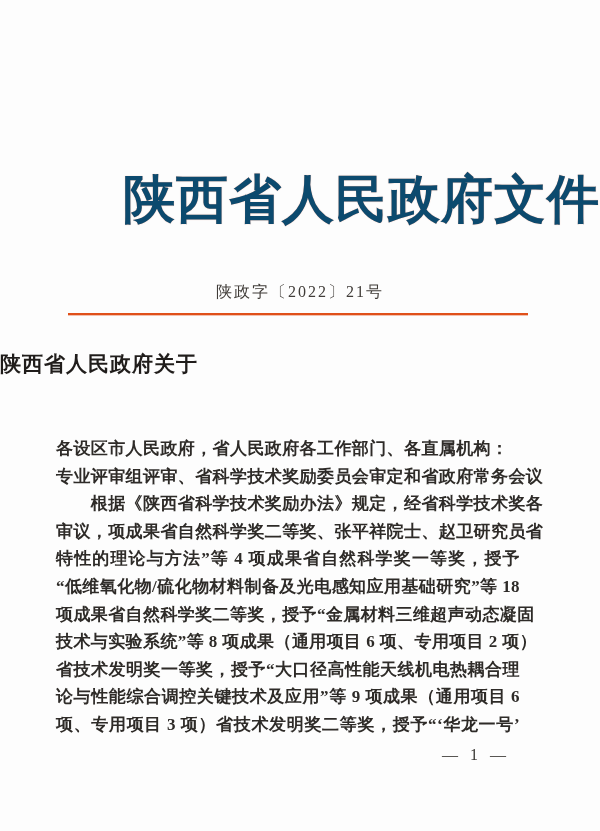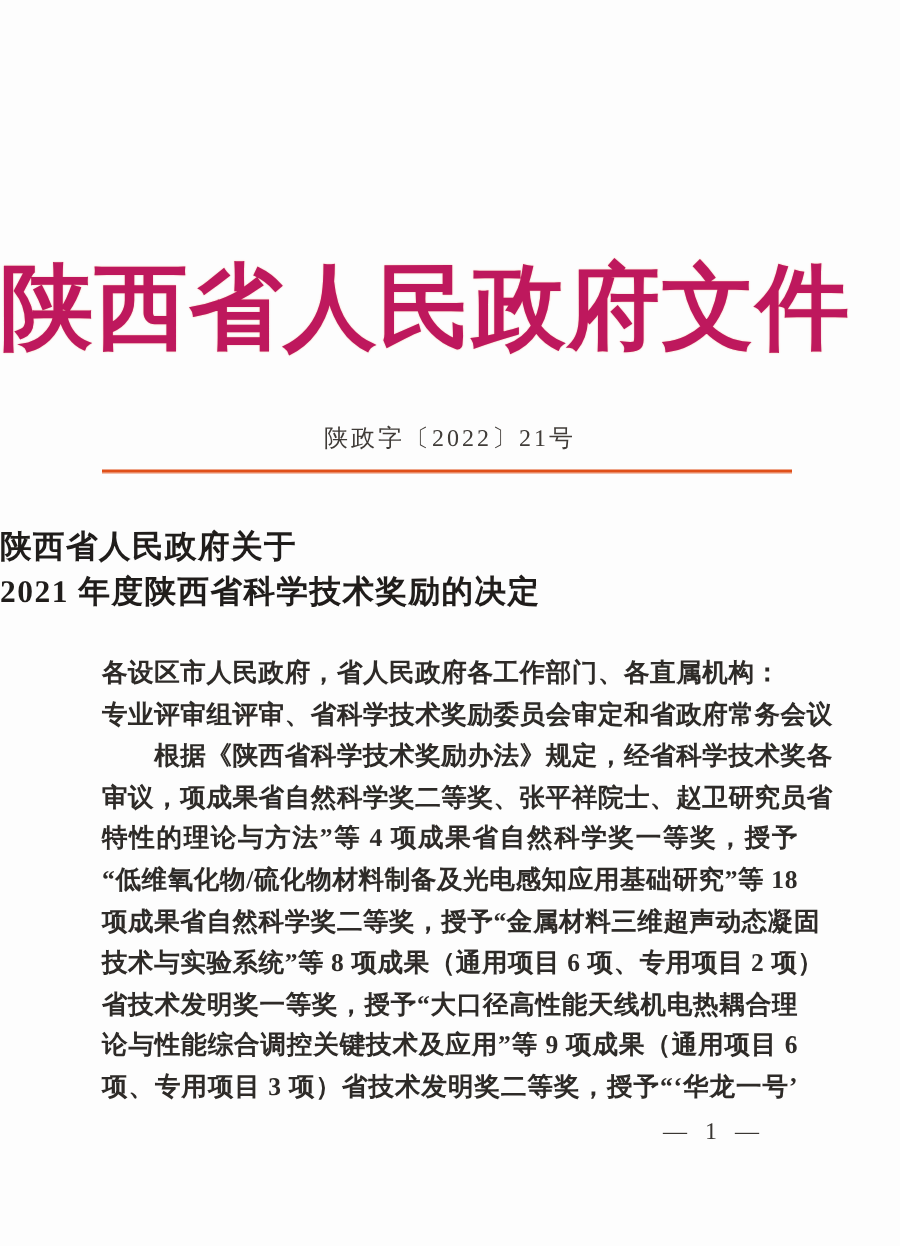--- a/index.html
+++ b/index.html
@@ -13,26 +13,26 @@
     margin: 0 auto;
     background: #fdfdfd;
     overflow: hidden;
   }
 
   .letterhead {
     position: absolute;
     top: 166px;
     left: 0;
     width: 100%;
-    text-align: left;
-    font-size: 62px;
+    text-align: right;
+    font-size: 52px;
     line-height: 1.3;
     font-weight: 700;
     letter-spacing: 1px;
-    color: #be185d;
+    color: #0c4a6e;
     text-shadow: 0 0 1px rgba(232, 67, 14, 0.45);
     white-space: nowrap;
   }
 
   .doc-number {
     position: absolute;
     top: 282px;
     left: 0;
     width: 100%;
     text-align: center;
@@ -60,21 +60,21 @@
     font-size: 21px;
     line-height: 30px;
     font-weight: 700;
     letter-spacing: 1px;
     color: #201d1b;
   }
 
   .body-text {
     position: absolute;
     top: 435px;
-    left: 68px;
+    left: 56px;
     width: 464px;
     font-size: 17px;
     line-height: 27.6px;
     font-weight: 600;
     color: #2e2b28;
     letter-spacing: 0.4px;
   }
 
   .body-text .salutation {
     text-align: left;
@@ -104,21 +104,20 @@
 <div class="page">
 
   <div class="letterhead">陕西省人民政府文件</div>
 
   <div class="doc-number">陕政字〔2022〕21号</div>
 
   <div class="red-rule"></div>
 
   <div class="doc-title">
     <div>陕西省人民政府关于</div>
-    <div>2021 年度陕西省科学技术奖励的决定</div>
   </div>
 
   <div class="body-text">
     <div class="salutation">各设区市人民政府，省人民政府各工作部门、各直属机构：</div>
     <div>
         <div class="line">专业评审组评审、省科学技术奖励委员会审定和省政府常务会议</div>
         <div class="line">　　根据《陕西省科学技术奖励办法》规定，经省科学技术奖各</div>
         <div class="line">审议，项成果省自然科学奖二等奖、张平祥院士、赵卫研究员省</div>
         <div class="line">特性的理论与方法”等 4 项成果省自然科学奖一等奖，授予</div>
         <div class="line">“低维氧化物/硫化物材料制备及光电感知应用基础研究”等 18</div>

